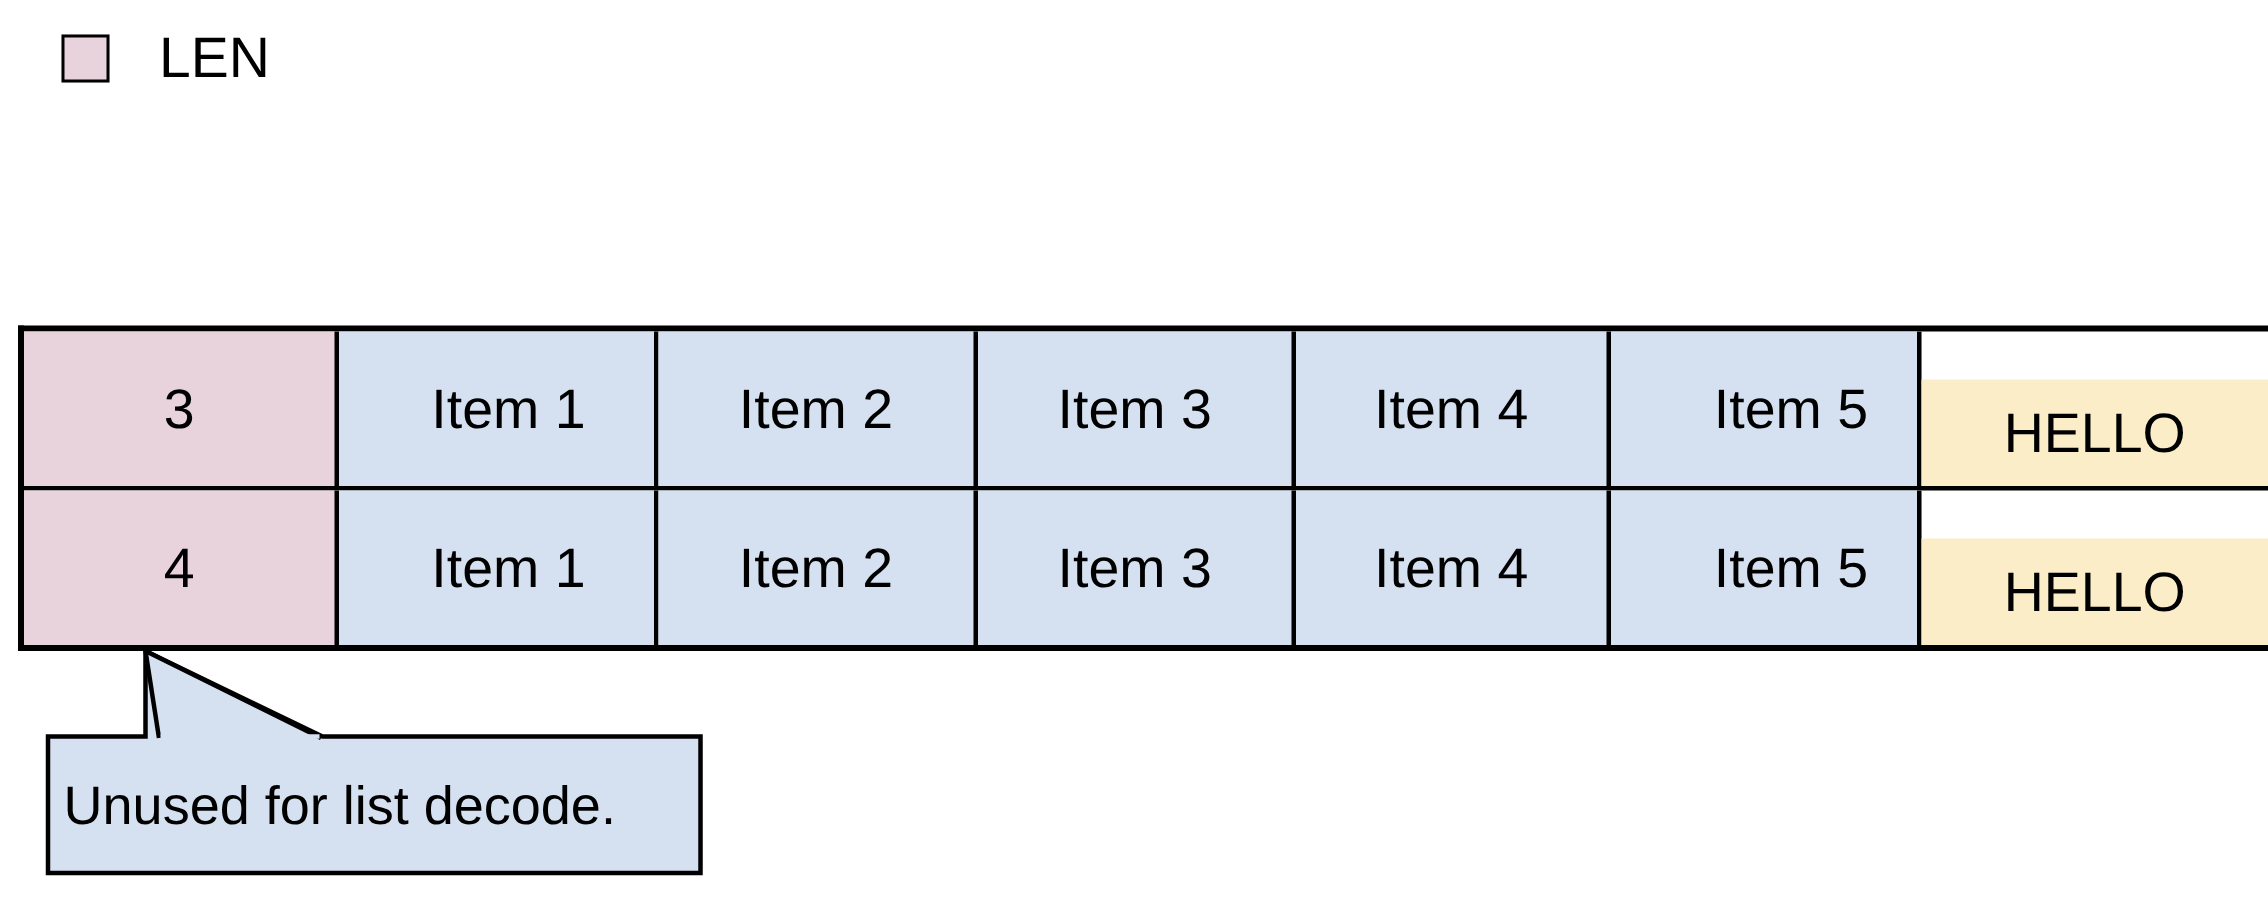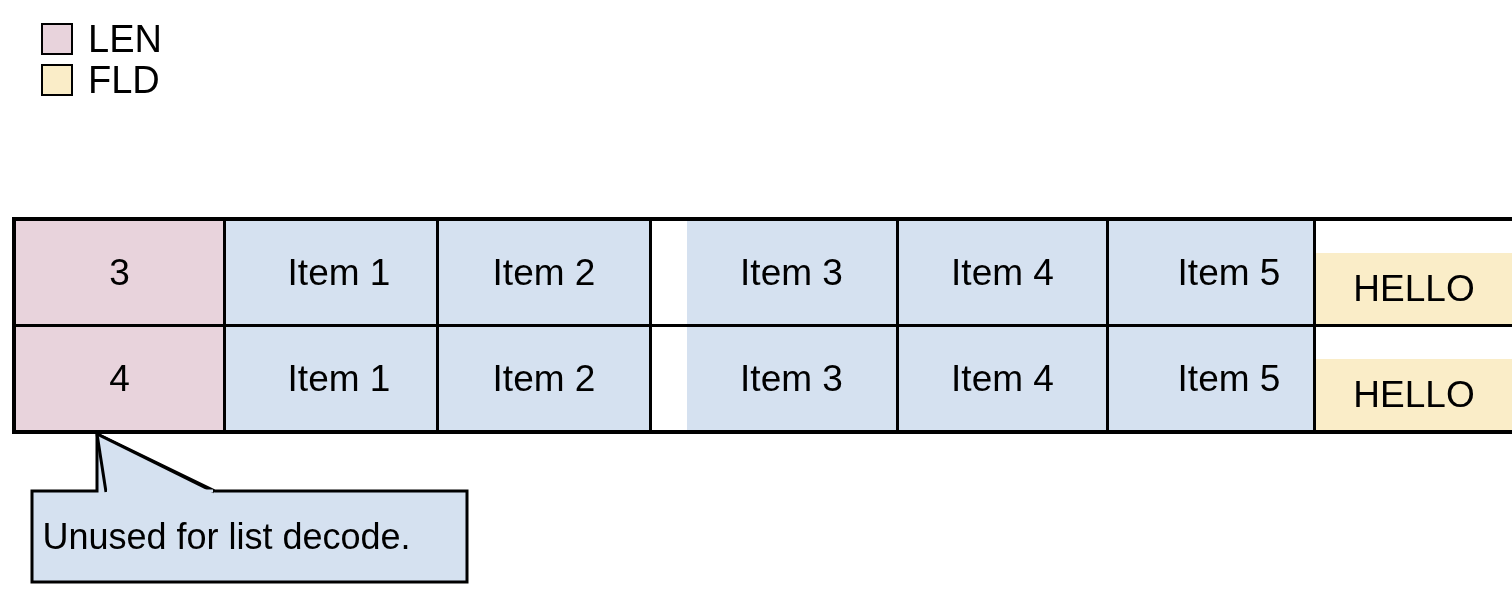--- a/index.html
+++ b/index.html
@@ -28,21 +28,21 @@
     height: 41px;
   }
   .legend-swatch {
     width: 28px;
     height: 28px;
     border: 2px solid #000000;
     box-sizing: content-box;
     flex: 0 0 auto;
   }
   .legend-label {
-    margin-left: 15px;
+    margin-left: 33px;
     font-size: 38px;
     line-height: 38px;
     letter-spacing: 0px;
     white-space: nowrap;
   }
 
   
   #packet-table {
     position: absolute;
     left: 12px;
@@ -70,21 +70,21 @@
     font-size: 37px;
     line-height: 37px;
     box-sizing: border-box;
     border-right: 3px solid #000000;
     overflow: hidden;
     white-space: nowrap;
   }
   .packet-cell.cell-len  { flex: 0 0 210px; }
   .packet-cell.cell-lst1 { flex: 0 0 213px; padding-left: 16px; }
   .packet-cell.cell-lst2 { flex: 0 0 213px; }
-  .packet-cell.cell-lst3 { flex: 0 0 212px; margin-left: 35px; }
+  .packet-cell.cell-lst3 { flex: 0 0 212px; }
   .packet-cell.cell-lst4 { flex: 0 0 210px; text-align: right; }
   .packet-cell.cell-lst5 { flex: 0 0 207px; padding-left: 36px; }
   .packet-cell.cell-fld  { flex: 1 1 auto; border-right: none; margin-top: 32px; }
 
   
   #callout {
     position: absolute;
     left: 0;
     top: 430px;
     width: 500px;
@@ -111,24 +111,20 @@
 <body>
 
 <div id="legend">
 
   <div class="legend-row">
     <span class="legend-swatch" style="background:#e8d3dc"></span>
     <span class="legend-label">LEN</span>
   </div>
 
 
-  <div class="legend-row">
-    <span class="legend-swatch" style="background:#faedc8"></span>
-    <span class="legend-label">FLD</span>
-  </div>
 
 </div>
 
 <div id="packet-table">
 
   <div class="packet-row row-top">
     <div class="packet-cell cell-len" style="background:#e8d3dc">3</div>
     <div class="packet-cell cell-lst1" style="background:#d5e1f0">Item 1</div>
     <div class="packet-cell cell-lst2" style="background:#d5e1f0">Item 2</div>
     <div class="packet-cell cell-lst3" style="background:#d5e1f0">Item 3</div>

